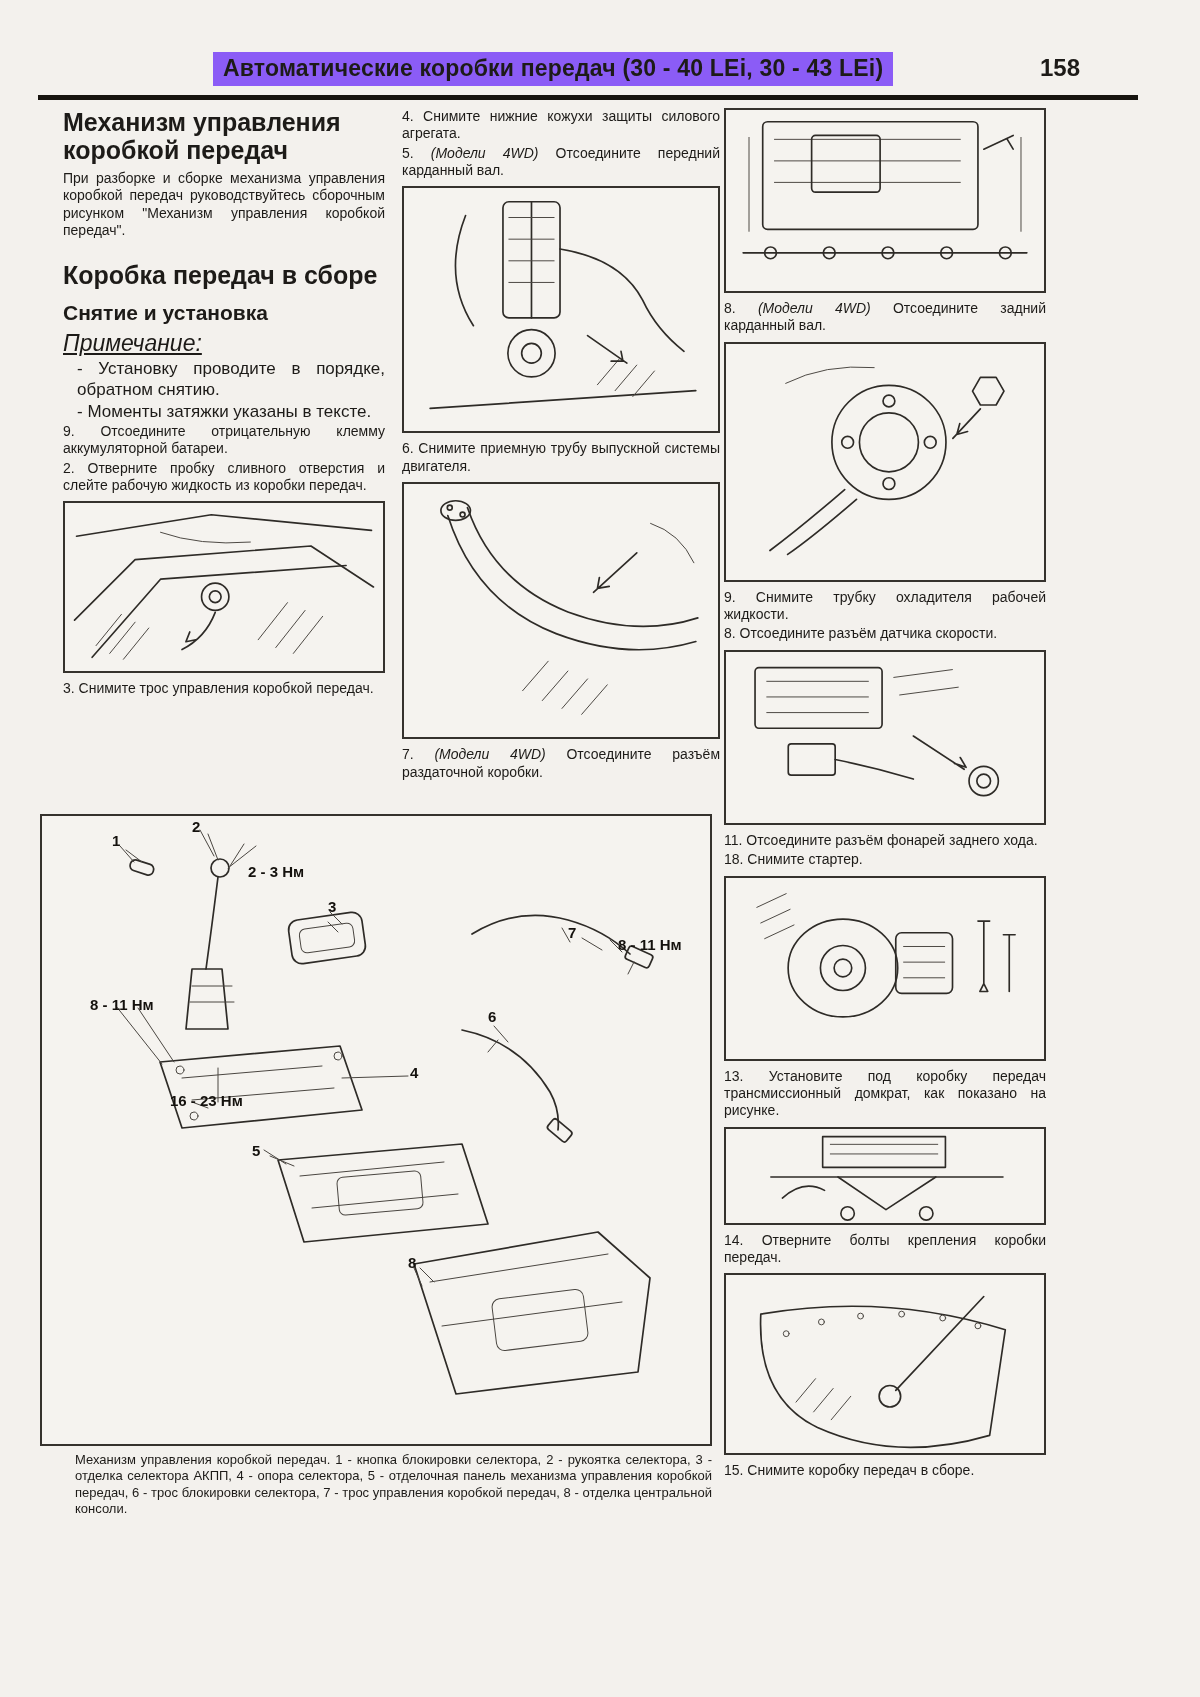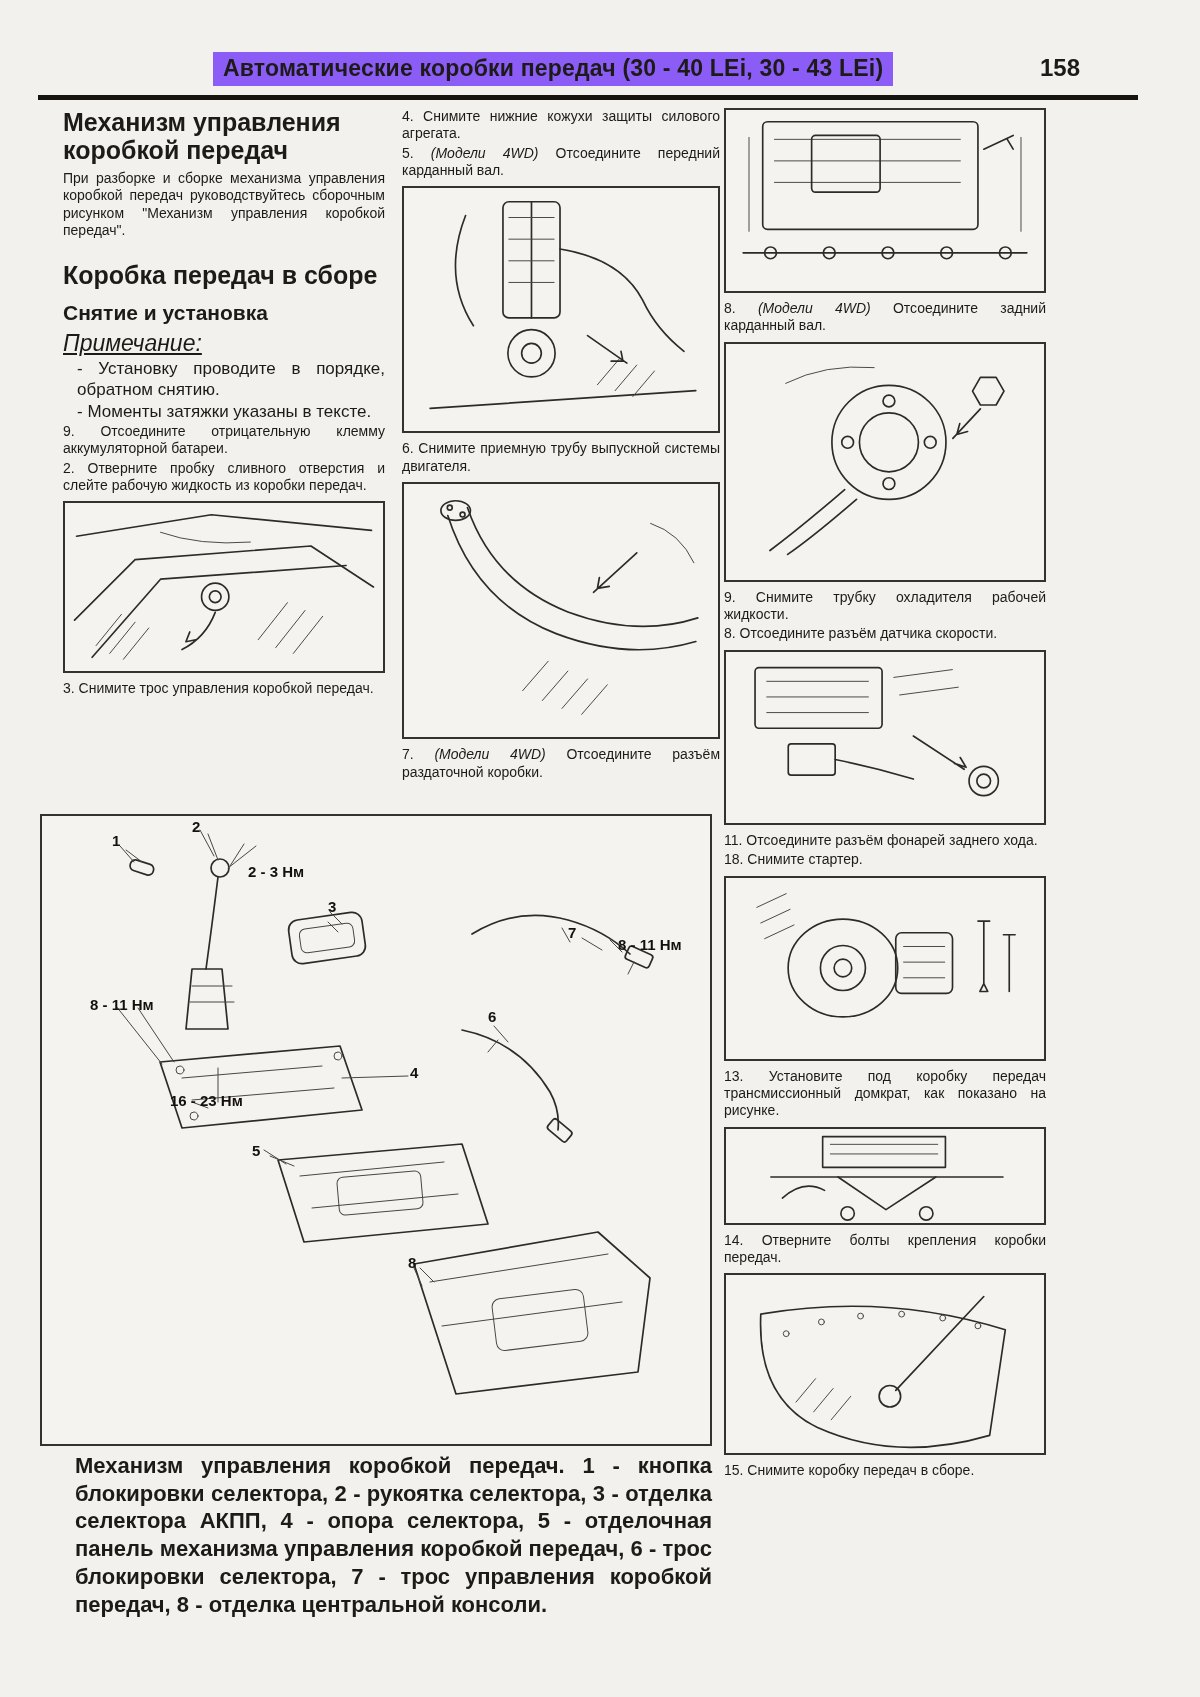--- a/index.html
+++ b/index.html
@@ -39,21 +39,21 @@
   .figure-main {
     position:absolute; left:40px; top:814px; width:672px; height:632px;
     border:2px solid #35322d; background:#f5f3ef; box-sizing:border-box;
   }
   .figure-main svg { position:absolute; left:0; top:0; width:100%; height:100%; }
   .callout {
     position:absolute; font-size:15px; font-weight:bold; color:#14110d; white-space:nowrap;
   }
   .figure-caption {
     position:absolute; left:75px; top:1452px; width:637px;
-    font-size:22px; font-weight:bold; line-height:1.26; text-align:justify;
+    font-size:13px; font-weight:normal; line-height:1.26; text-align:justify;
   }
   .ink { stroke:#2e2b27; stroke-width:1.7; fill:none; stroke-linecap:round; stroke-linejoin:round; }
   .ink-thin { stroke:#4a4641; stroke-width:1; fill:none; stroke-linecap:round; }
 </style>
 </head>
 <body>
 
 <div class="page">
 
   <div class="header-row">

